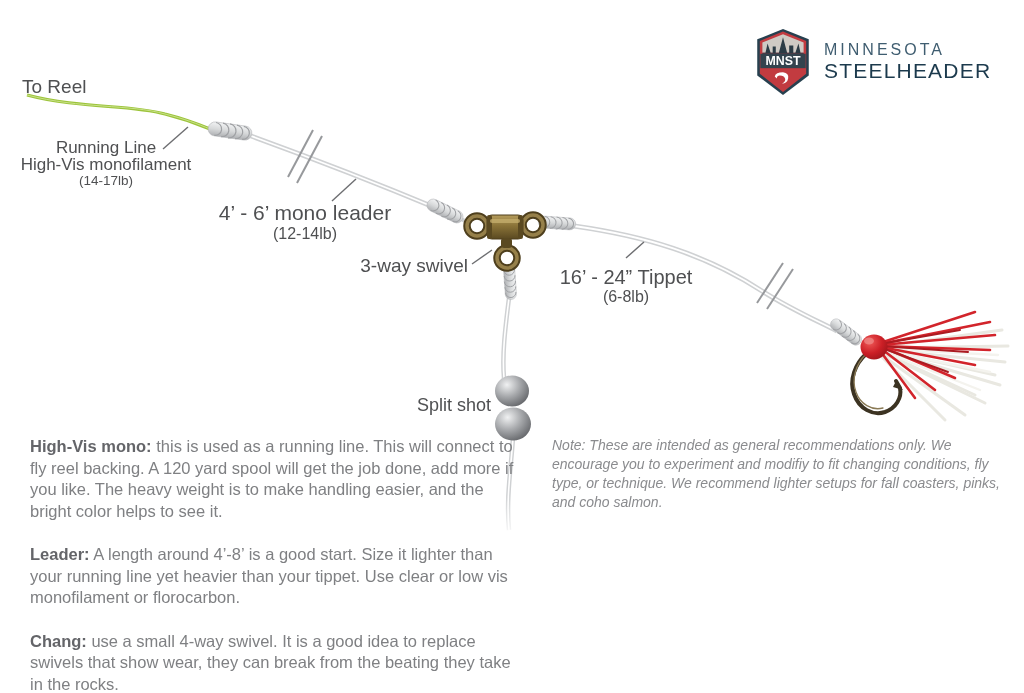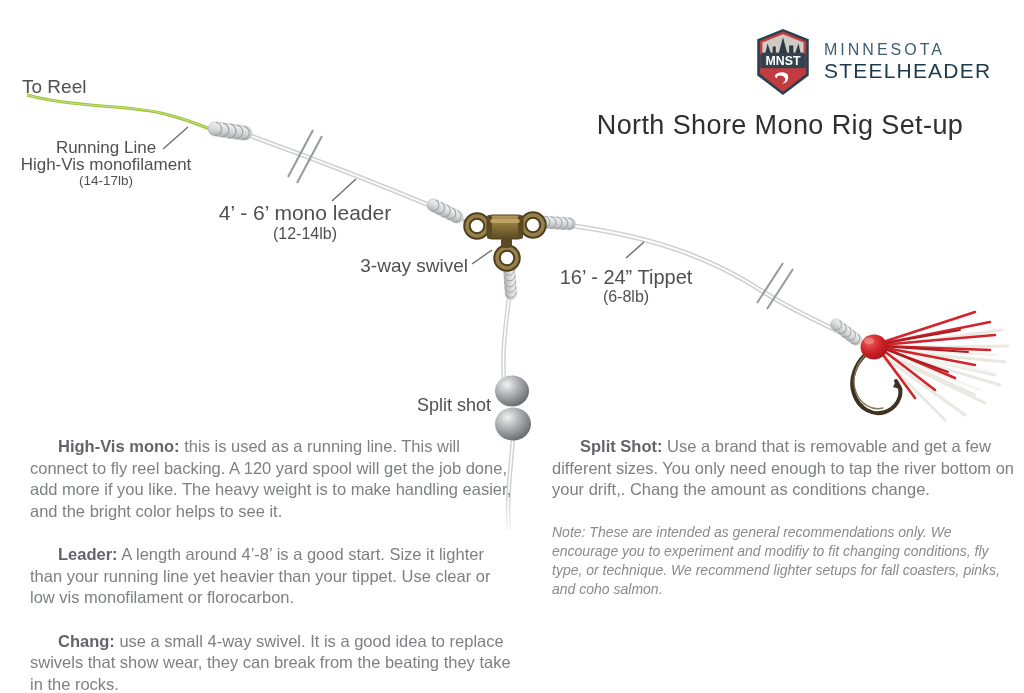--- a/index.html
+++ b/index.html
@@ -13,21 +13,21 @@
   .title{position:absolute;left:560px;top:110px;width:440px;text-align:center;
          font-size:27px;color:#2f2f31;letter-spacing:0.4px;}
   
   .rig{position:absolute;left:0;top:0;}
   .diaglabel{fill:#4f5052;}
   
   .col{position:absolute;top:436px;font-size:16.5px;line-height:21.5px;color:#7f8083;}
   .col-left{left:30px;width:488px;}
   .col-right{left:552px;width:465px;}
   .col p{margin:0 0 22px 0;}
-  .lead{font-weight:bold;color:#646569;margin-left:28px;}
+  .lead{font-weight:bold;color:#646569;}
   .note{font-style:italic;font-size:14px;line-height:19px;color:#8a8b8e;}
 </style>
 </head>
 <body>
 
 <div class="canvas">
 
   <div class="logo">
     <svg width="62" height="68" viewBox="0 0 60 66">
       <path d="M30,1 L55,11 L55,46 L30,65 L5,46 L5,11 Z" fill="#27404f"></path>
@@ -37,21 +37,20 @@
       <rect x="8" y="25" width="44" height="14" fill="#33434e"></rect>
       <text x="30" y="36" text-anchor="middle" font-size="12" font-weight="bold" fill="#ffffff" font-family="Liberation Sans, sans-serif">MNST</text>
       <path d="M30,43 q6,1 5,6 q-1,5 -6,5 q4,-2 3,-5 q-1,-3 -5,-3 q-3,0 -3,3 l-2,-2 q1,-4 8,-4 Z" fill="#ffffff"></path>
     </svg>
     <div class="logo-text">
       <div class="logo-top">MINNESOTA</div>
       <div class="logo-bottom">STEELHEADER</div>
     </div>
   </div>
 
-  <div class="title">North Shore Mono Rig Set-up</div>
 
   <svg class="rig" width="1024" height="560" viewBox="0 0 1024 560">
     <defs>
       <linearGradient id="gKnot" x1="0" y1="0" x2="0" y2="1">
         <stop offset="0" stop-color="#f2f3f4"></stop>
           <stop offset="0.5" stop-color="#d7d9da"></stop>
           <stop offset="1" stop-color="#aeb0b3"></stop>
       </linearGradient>
       <linearGradient id="gBrass" x1="0" y1="0" x2="0" y2="1">
         <stop offset="0" stop-color="#b59c5c"></stop>
@@ -206,17 +205,16 @@
     <text class="diaglabel" x="491" y="411" font-size="18" text-anchor="end">Split shot</text>
   </svg>
 
   <div class="col col-left">
     <p><span class="lead">High-Vis mono:</span> <span>this is used as a running line. This will connect to fly reel backing.  A 120 yard spool will get the job done, add more if you like. The heavy weight is to make handling easier, and the bright color helps to see it.</span></p>
     <p><span class="lead">Leader:</span> <span>A length around 4’-8’ is a good start. Size it lighter than your running line yet heavier than your tippet. Use clear or low vis monofilament or florocarbon.</span></p>
     <p><span class="lead">Chang:</span> <span>use a small 4-way swivel.  It is a good idea to replace swivels that show wear, they can break from the beating they take in the rocks.</span></p>
   </div>
 
   <div class="col col-right">
-    <p><span class="lead">Split Shot:</span> <span>Use a brand that is removable and get a few different sizes.  You only need enough to tap the river bottom on your drift,. Chang the amount as conditions change.</span></p>
     <p class="note">Note: These are intended as general recommendations only.  We encourage you to experiment and modifiy to fit changing conditions, fly type, or technique.  We recommend lighter setups for fall coasters, pinks, and coho salmon.</p>
   </div>
 
 </div>
 
 </body></html>

